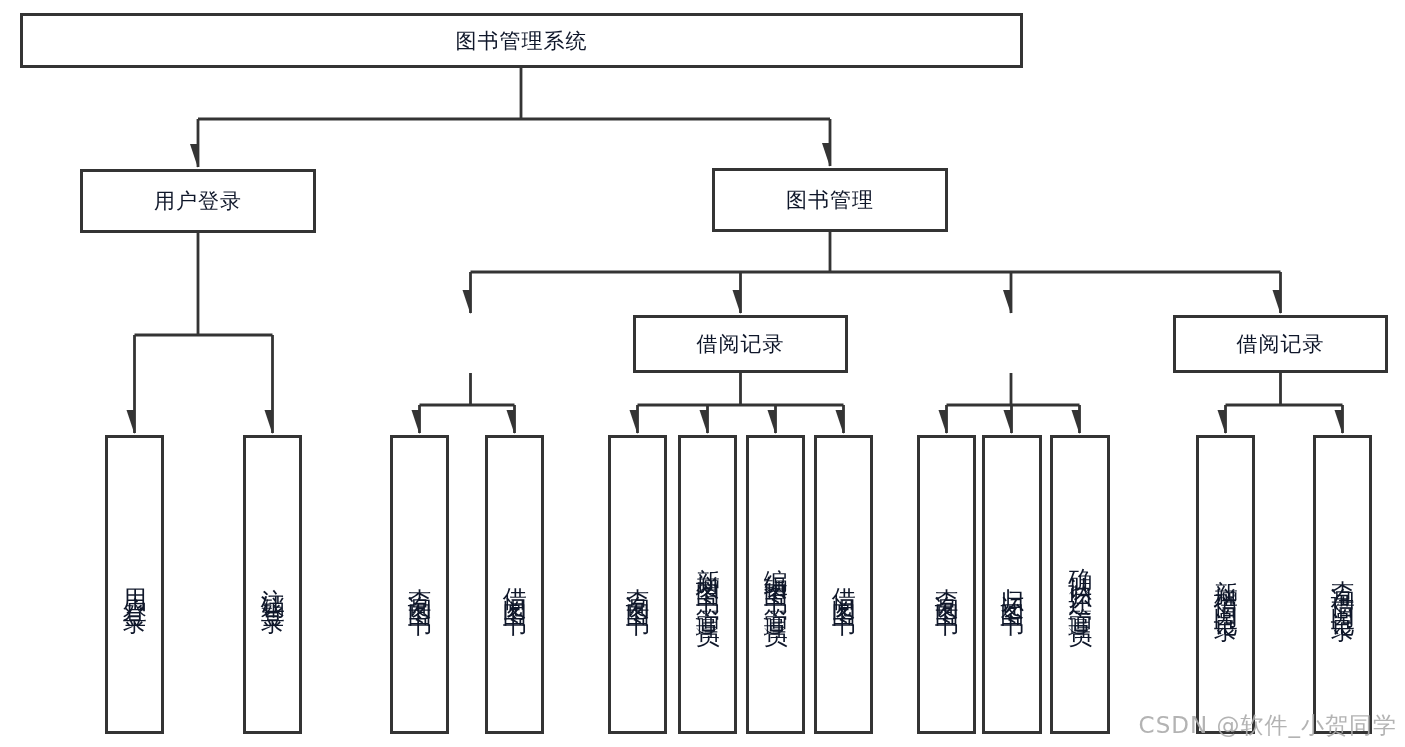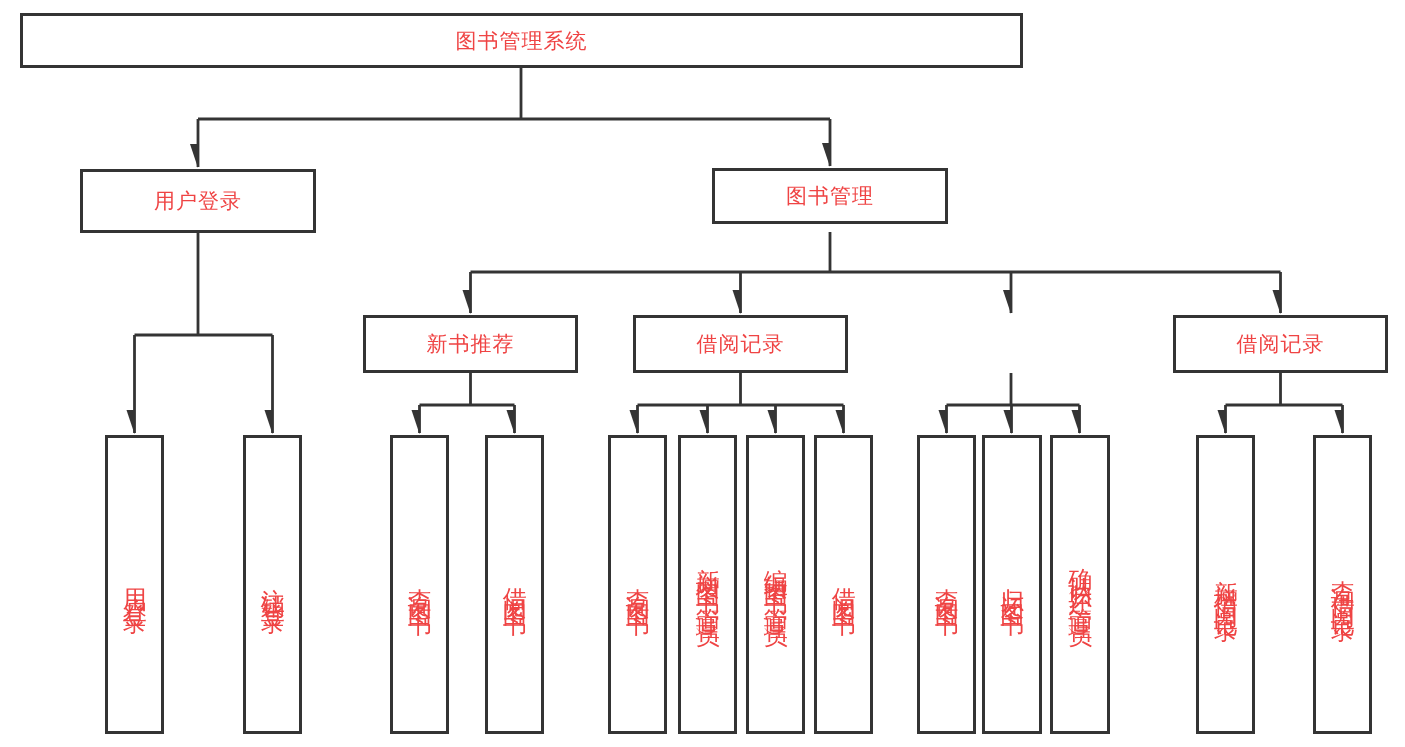--- a/index.html
+++ b/index.html
@@ -14,21 +14,21 @@
   .wire{stroke:#343434;stroke-width:2.8;fill:none;}
   .box{
     position:absolute;
     box-sizing:border-box;
     background:#ffffff;
     border:3px solid #343434;
     display:flex;
     align-items:center;
     justify-content:center;
     z-index:2;
-    color:#ef4444;
+    color:#0f172a;
   }
   .hlabel{
     font-size:21px;
     letter-spacing:1px;
     white-space:nowrap;
   }
   .vtext{
     writing-mode:vertical-rl;
     text-orientation:mixed;
     font-size:24px;
@@ -93,27 +93,24 @@
     <path class="wire" d="M1342.5,405 V433" marker-end="url(#arrowhead)"></path>
   </svg>
 
   <div class="box" style="left:20px;top:13px;width:1003px;height:55px">
     <span class="hlabel">图书管理系统</span>
   </div>
 
   <div class="box" style="left:80px;top:169px;width:236px;height:64px">
     <span class="hlabel">用户登录</span>
   </div>
-  <div class="box" style="left:712px;top:168px;width:236px;height:56px">
+  <div class="box" style="left:712px;top:168px;width:236px;height:64px">
     <span class="hlabel">图书管理</span>
   </div>
 
-  <div class="box" style="left:363px;top:315px;width:215px;height:58px">
-    <span class="hlabel">新书推荐</span>
-  </div>
   <div class="box" style="left:633px;top:315px;width:215px;height:58px">
     <span class="hlabel">借阅记录</span>
   </div>
   <div class="box" style="left:1173px;top:315px;width:215px;height:58px">
     <span class="hlabel">借阅记录</span>
   </div>
 
   <div class="box" style="left:105px;top:435px;width:59px;height:299px">
     <span class="vtext">用户登录</span>
   </div>
@@ -151,14 +148,15 @@
     <span class="vtext">确认归还（管理员）</span>
   </div>
 
   <div class="box" style="left:1196px;top:435px;width:59px;height:299px">
     <span class="vtext">新增借阅记录</span>
   </div>
   <div class="box" style="left:1313px;top:435px;width:59px;height:299px">
     <span class="vtext">查询借阅记录</span>
   </div>
 
+  <div class="watermark">CSDN @软件_小贺同学</div>
 
 </div>
 
 </body></html>

